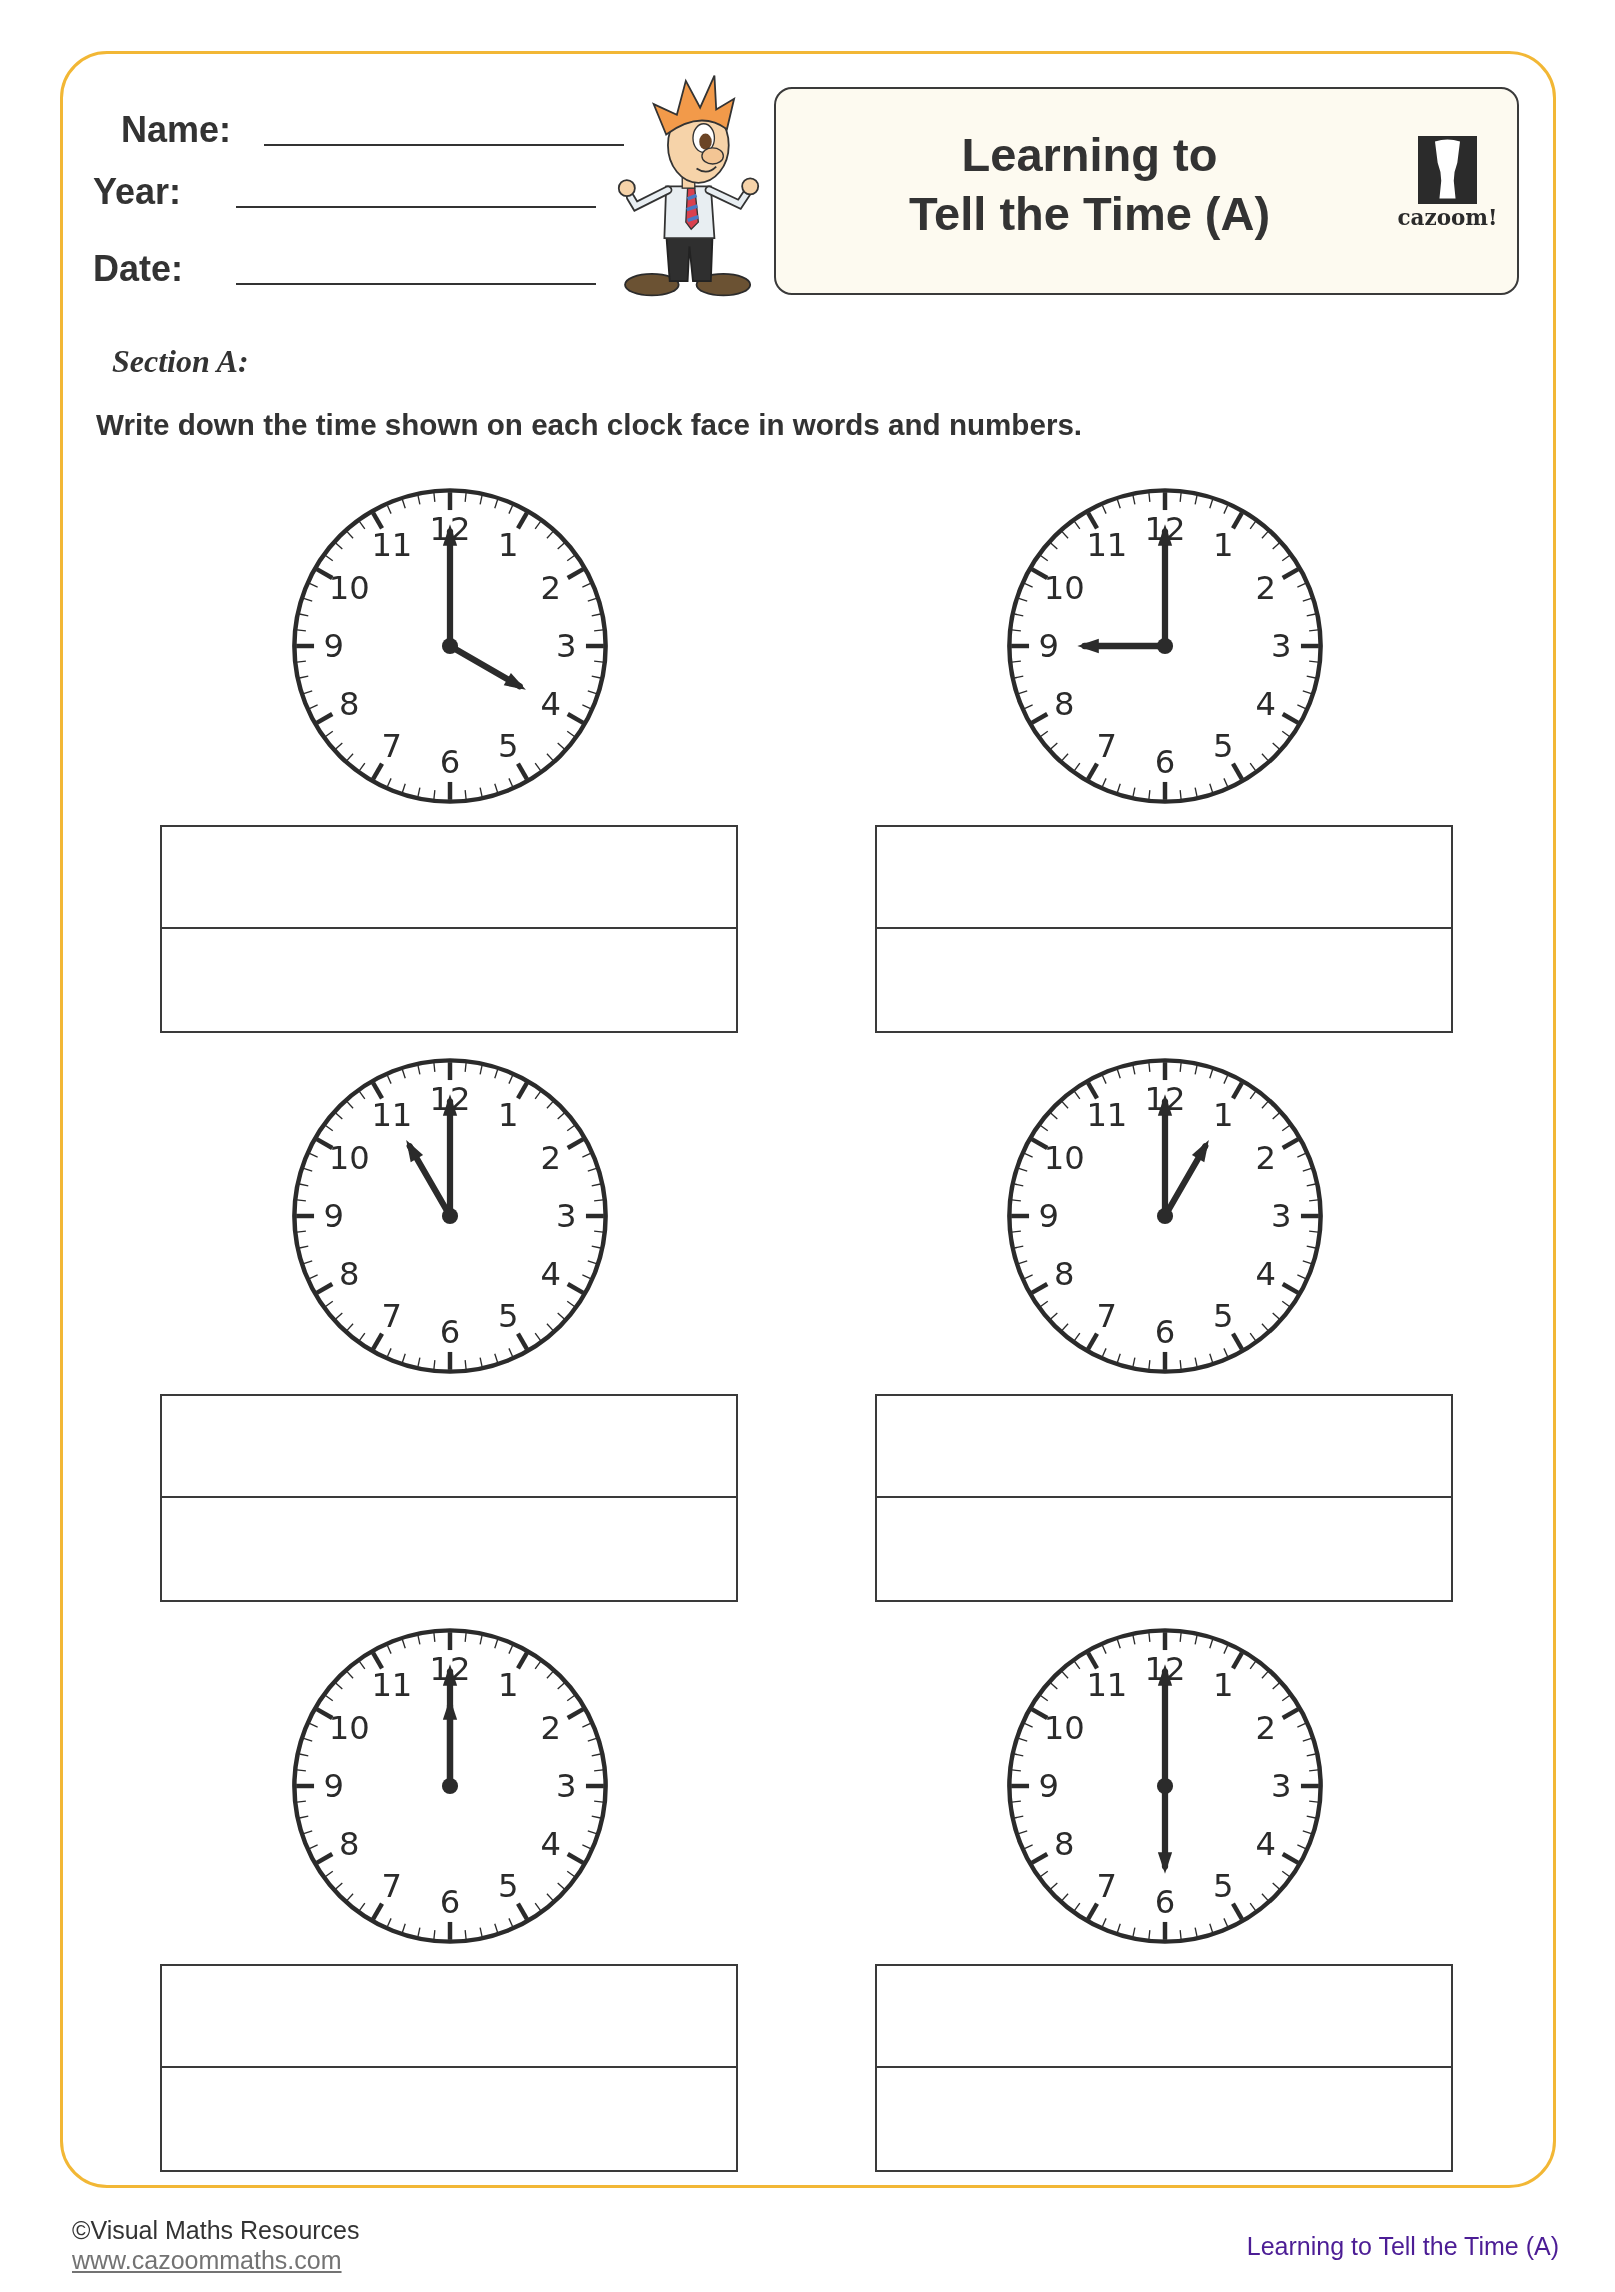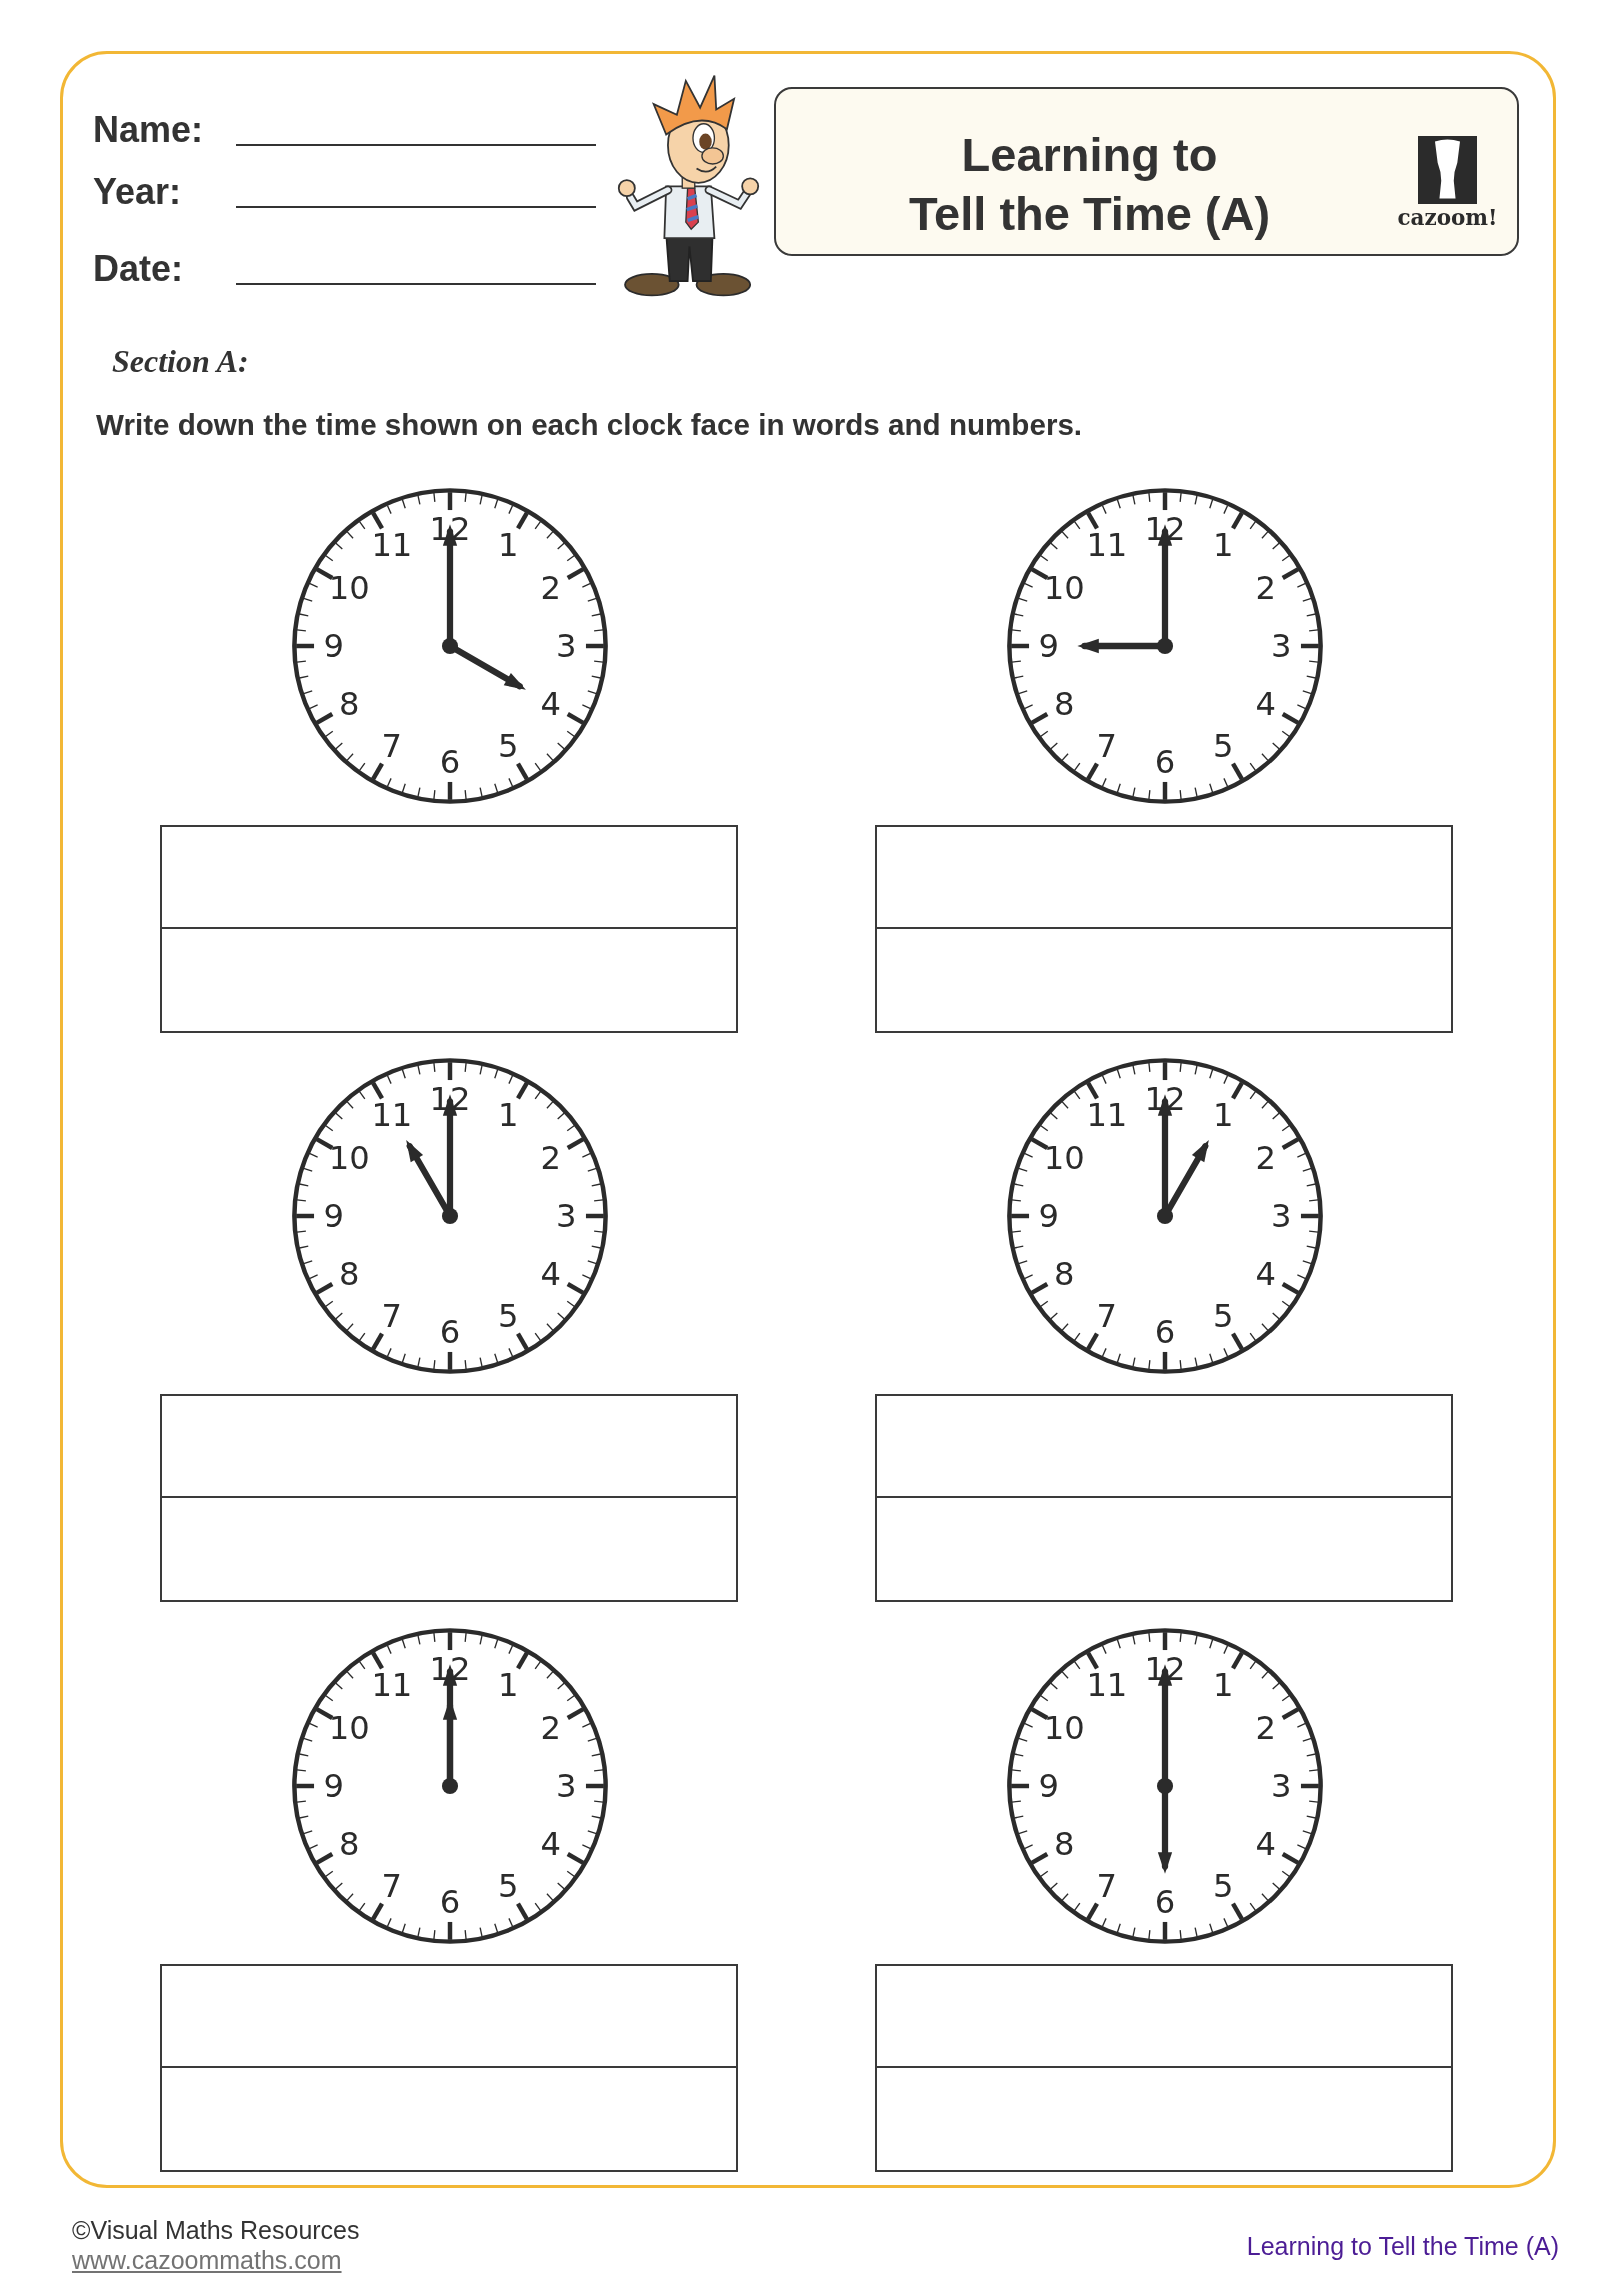--- a/index.html
+++ b/index.html
@@ -4,21 +4,21 @@
 <style>
   html, body { margin: 0; padding: 0; background: #ffffff; }
   body { width: 1616px; height: 2293px; position: relative; overflow: hidden;
          font-family: "Liberation Sans", sans-serif; color: #2e2e2e; }
   .page-border { position: absolute; left: 60px; top: 51px; width: 1496px; height: 2137px;
                  border: 3.6px solid #f2b735; border-radius: 47px; box-sizing: border-box; }
   .field-row { position: absolute; left: 93px; height: 54px; display: flex; align-items: flex-end; }
   .field-label { font-size: 36px; font-weight: bold; color: #333; width: 143px; line-height: 43px; }
   .field-line { position: absolute; left: 143px; bottom: 5.4px; width: 360px; height: 0;
                 border-top: 2.7px solid #333; }
-  .title-box { position: absolute; left: 774px; top: 87px; width: 745px; height: 169px;
+  .title-box { position: absolute; left: 774px; top: 87px; width: 745px; height: 208px;
                background: #fdfaf0; border: 2.7px solid #3a3a3a; border-radius: 18px; box-sizing: border-box; }
   .title-text { position: absolute; left: 0; width: 627px; top: 36px; text-align: center;
                 font-size: 47px; font-weight: bold; line-height: 59px; color: #333; }
   .logo { position: absolute; left: 618px; top: 47px; width: 107px; }
   .logo-mark { margin-left: 24px; width: 59px; height: 68px; background: #2b2b2b; position: relative; }
   .logo-text { font-family: "DejaVu Serif", serif; font-weight: bold; font-size: 21.5px; color: #2b2b2b;
                text-align: center; letter-spacing: 0px; margin-top: 1px; }
   .section-title { position: absolute; left: 96px; top: 343px; font-family: "Liberation Serif", serif;
                    font-style: italic; font-weight: bold; font-size: 32px; color: #333; margin-left: 16px; }
   .instruction { position: absolute; left: 96px; top: 408px; font-size: 29.6px; font-weight: bold; color: #333; }
@@ -29,21 +29,21 @@
   .footer-left { position: absolute; left: 72px; top: 2215px; font-size: 25px; color: #333; line-height: 30px; }
   .footer-link { color: #737373; text-decoration: underline; display: block; }
   .footer-right { position: absolute; right: 57px; top: 2232px; font-size: 25px; color: #4c1d95; text-align: center; }
   .mascot { position: absolute; left: 614px; top: 63px; width: 149px; height: 236px; }
 </style>
 </head>
 <body>
 
 <div class="page-border"></div>
 
-<div class="field-row" style="top:97px;">
+<div class="field-row" style="top:97px;margin-left:28px;">
   <span class="field-label">Name:</span>
   <span class="field-line"></span>
 </div>
 <div class="field-row" style="top:159px;">
   <span class="field-label">Year:</span>
   <span class="field-line"></span>
 </div>
 <div class="field-row" style="top:236px;">
   <span class="field-label">Date:</span>
   <span class="field-line"></span>

